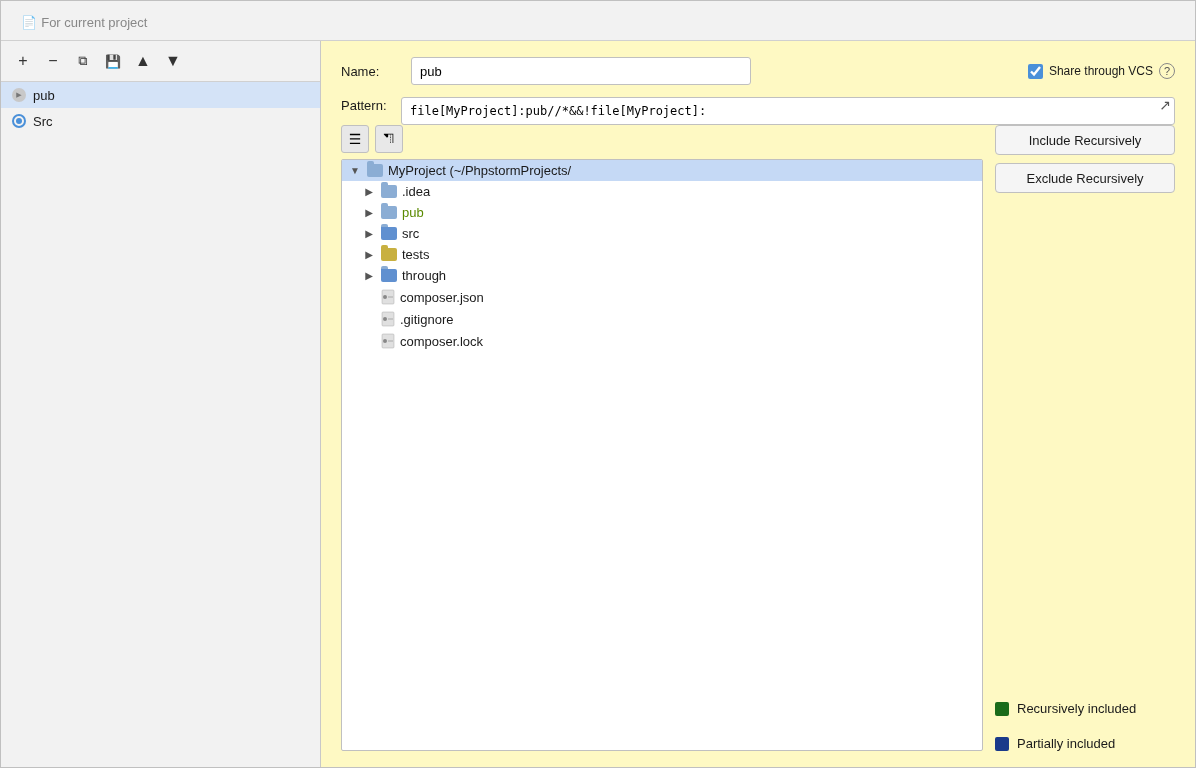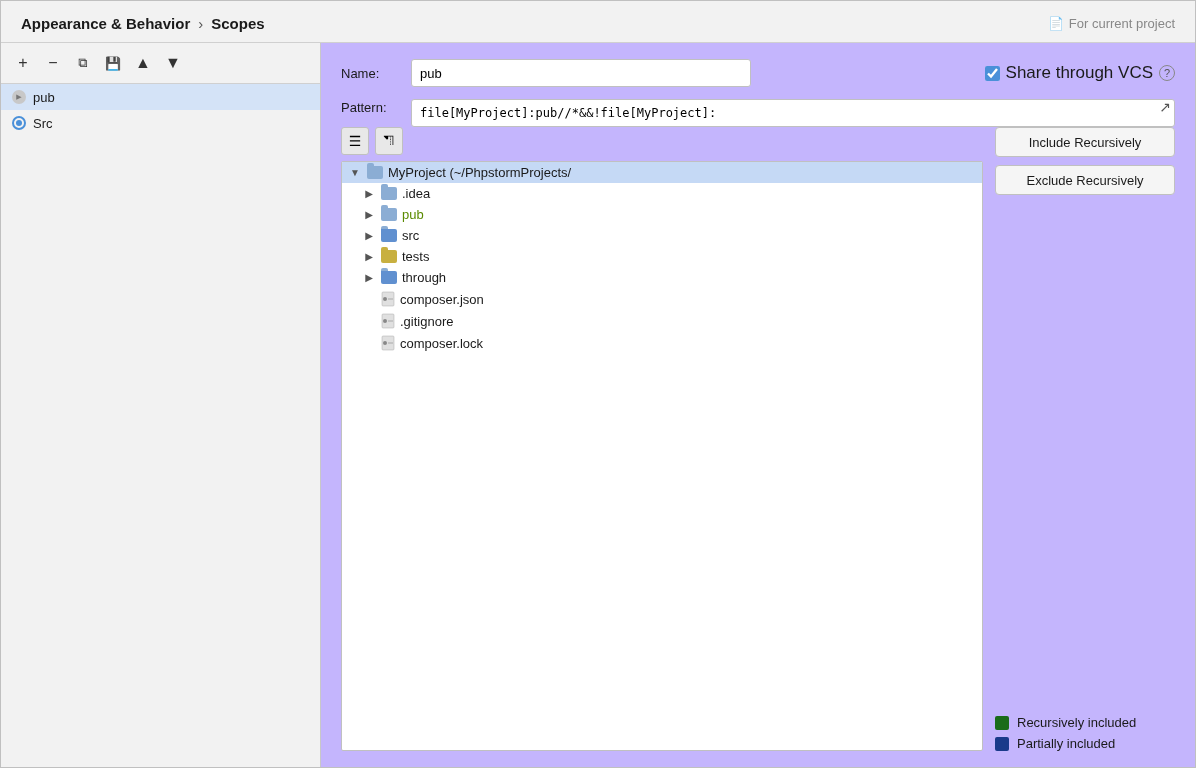--- a/index.html
+++ b/index.html
@@ -148,21 +148,21 @@
       background: #4a90d9;
     }
 
     
     .right-panel {
       flex: 1;
       display: flex;
       flex-direction: column;
       padding: 16px 20px;
       gap: 12px;
-      background: #c4b5fd;
+      background: #fef9c3;
     }
 
     
     .form-row {
       display: flex;
       align-items: center;
       gap: 10px;
     }
     .form-label {
       font-size: 13px;
@@ -187,41 +187,40 @@
       gap: 6px;
       margin-left: auto;
     }
     .vcs-checkbox {
       width: 15px;
       height: 15px;
       accent-color: #4a90d9;
       cursor: pointer;
     }
     .vcs-label {
-      font-size: 17px;
+      font-size: 12px;
       color: #1a1a1a;
     }
     .vcs-help {
       width: 16px;
       height: 16px;
       border-radius: 50%;
       border: 1px solid #888;
       display: flex;
       align-items: center;
       justify-content: center;
       font-size: 11px;
       color: #555;
       cursor: pointer;
     }
 
     
     .pattern-row {
       display: flex;
       align-items: flex-end;
-      gap: 10px;
     }
     .pattern-input-wrapper {
       flex: 1;
       position: relative;
       height: 16px;
     }
     .pattern-input {
       width: 100%;
       height: 28px;
       border: 1px solid #c0c0c0;
@@ -389,21 +388,21 @@
       display: flex;
       align-items: center;
       justify-content: center;
       padding: 0 12px;
     }
 
     
     .legend {
       display: flex;
       flex-direction: column;
-      gap: 6px;
+      gap: 20px;
       margin-top: auto;
       padding-top: 16px;
       text-align: right;
     }
     .legend-item {
       display: flex;
       align-items: center;
       gap: 8px;
       font-size: 13px;
       color: #1a1a1a;
@@ -440,25 +439,20 @@
       justify-content: center;
       position: relative;
     }
   </style>
 </head>
 <body>
 
 <div class="dialog">
 
   <div class="header">
-    <div class="header-title-section">
-      <span class="header-title-main">Appearance &amp; Behavior</span>
-      <span class="header-breadcrumb-sep">›</span>
-      <span class="header-title-sub">Scopes</span>
-    </div>
     <div class="header-project">
       <span class="header-project-icon">📄</span>
       <span>For current project</span>
     </div>
   </div>
 
   <div class="main-content">
 
     <div class="sidebar">
       <div class="toolbar">

